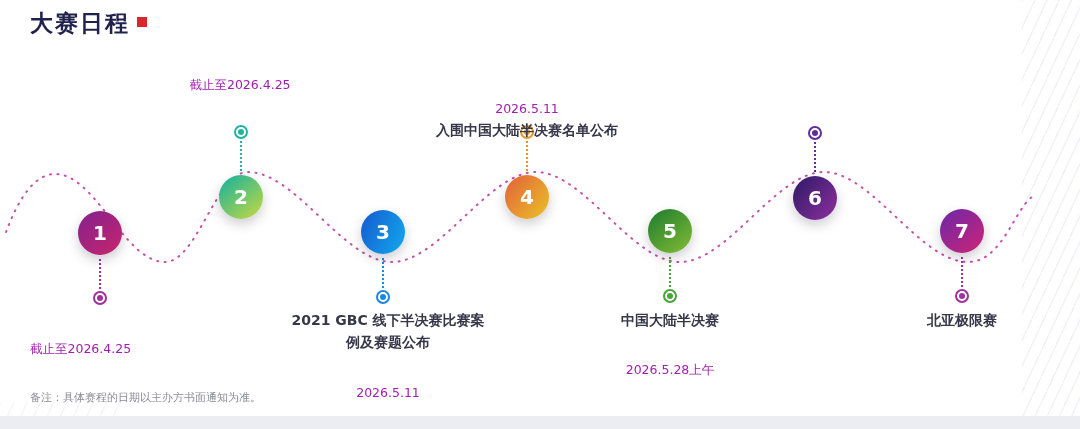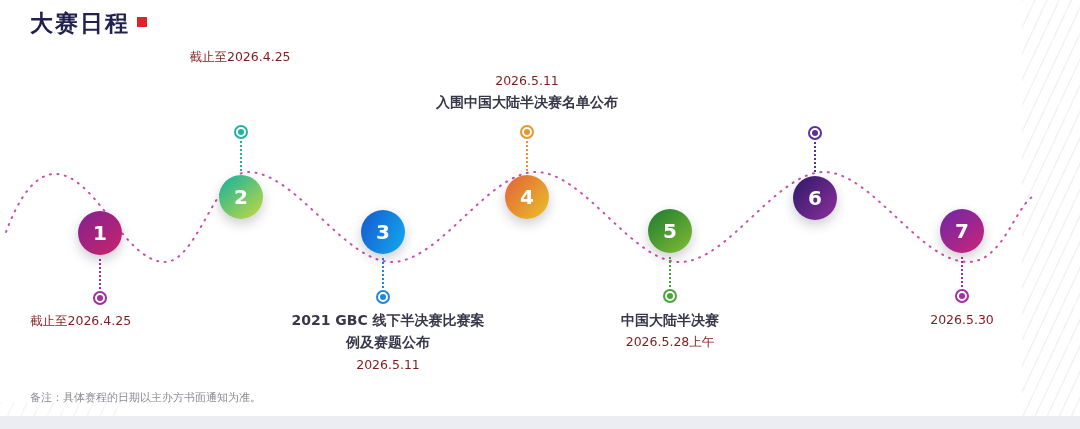--- a/index.html
+++ b/index.html
@@ -69,21 +69,21 @@
     left:calc(var(--cx) - 7px);
     width:10px;height:10px;border:2px solid var(--ac);
     border-radius:50%;background:#fff;
   }
   .ring::after{content:"";position:absolute;inset:2px;border-radius:50%;background:var(--ac);}
   .item.bottom .ring{top:calc(var(--cy) + 58px);}
   .item.top    .ring{top:calc(var(--cy) - 72px);}
 
   .label{position:absolute;z-index:4;text-align:center;}
   .label .t{font-size:14px;font-weight:600;color:#373749;line-height:1.6;}
-  .label .d{font-size:12.5px;font-weight:400;color:#7f1d1d;line-height:1.7;}
+  .label .d{font-size:12.5px;font-weight:400;color:#a21caf;line-height:1.7;margin-top:28px;}
 
   
   .note{
     position:absolute;left:30px;top:390px;
     font-size:11px;color:#8b8b95;text-align:center;
   }
 </style>
 </head>
 <body>
 
@@ -179,19 +179,19 @@
     </div>
   </div>
 
   <div class="item bottom" style="--cx:962px;--cy:231px;--ac:#a32fa0;">
     <div class="node c7">
       <span>7</span>
     </div>
     <div class="connector"></div>
     <div class="ring"></div>
     <div class="label" style="left:872px;top:309px;width:180px;">
-      <div class="d">2026.5.30</div>
+      <div class="t">北亚极限赛</div>
     </div>
   </div>
 
   <div class="note">备注：具体赛程的日期以主办方书面通知为准。</div>
 
 </div>
 
 </body></html>

